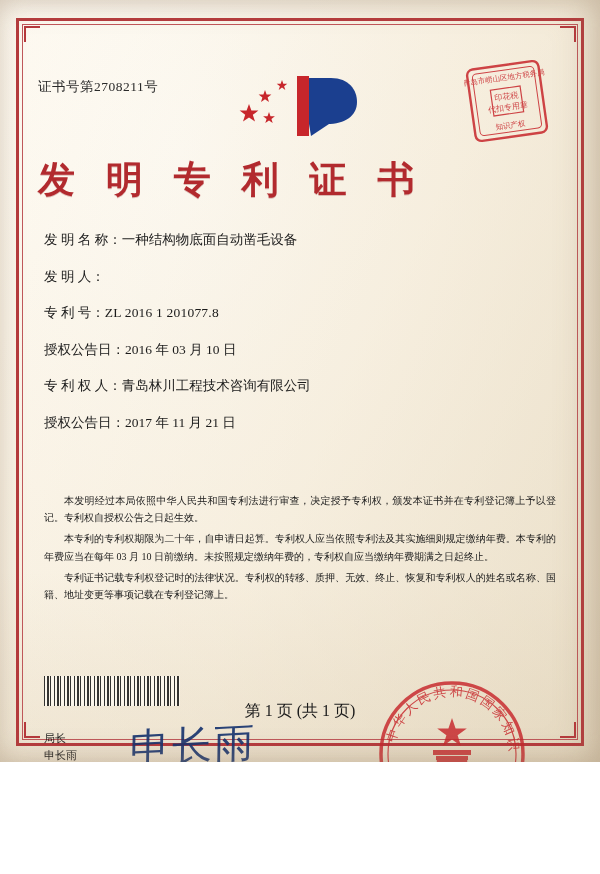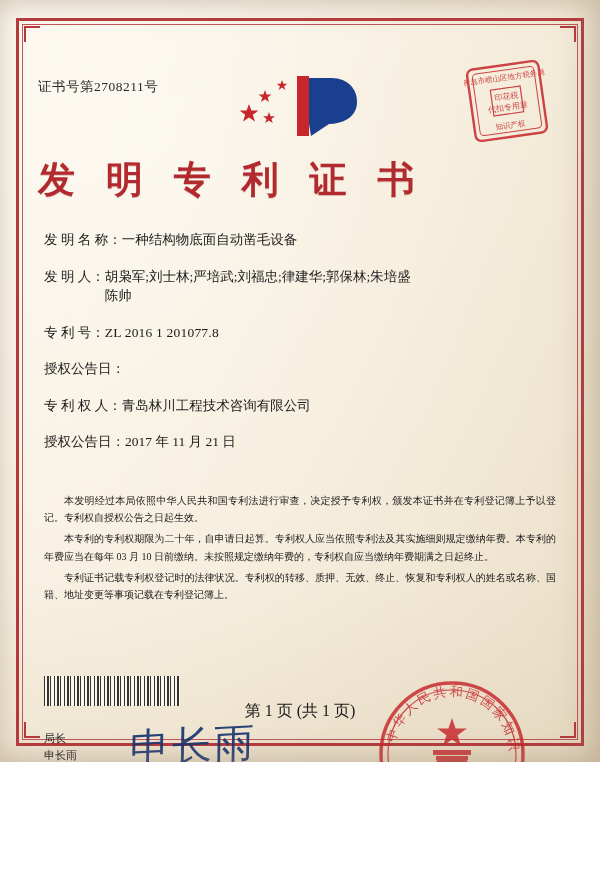--- a/index.html
+++ b/index.html
@@ -235,31 +235,28 @@
 
     <div class="title noselect">发 明 专 利 证 书</div>
 
     <div class="fields">
       <div class="field-row">
         <span class="field-label">发 明 名 称：</span>
         <span class="field-value">一种结构物底面自动凿毛设备</span>
       </div>
       <div class="field-row">
         <span class="field-label">发 明 人：</span>
-        <span class="field-value">
-          <span>胡枭军;刘士林;严培武;刘福忠;律建华;郭保林;朱培盛</span>
-          <span class="line2">陈帅</span>
-        </span>
       </div>
       <div class="field-row">
         <span class="field-label">专 利 号：</span>
         <span class="field-value spaced">ZL 2016 1 201077.8</span>
       </div>
       <div class="field-row">
         <span class="field-label">授权公告日：</span>
+        <span class="field-value">2016 年 03 月 10 日</span>
       </div>
       <div class="field-row">
         <span class="field-label">专 利 权 人：</span>
         <span class="field-value">
           <span>青岛林川工程技术咨询有限公司</span>
         </span>
       </div>
       <div class="field-row">
         <span class="field-label">授权公告日：</span>
         <span class="field-value">2017 年 11 月 21 日</span>

